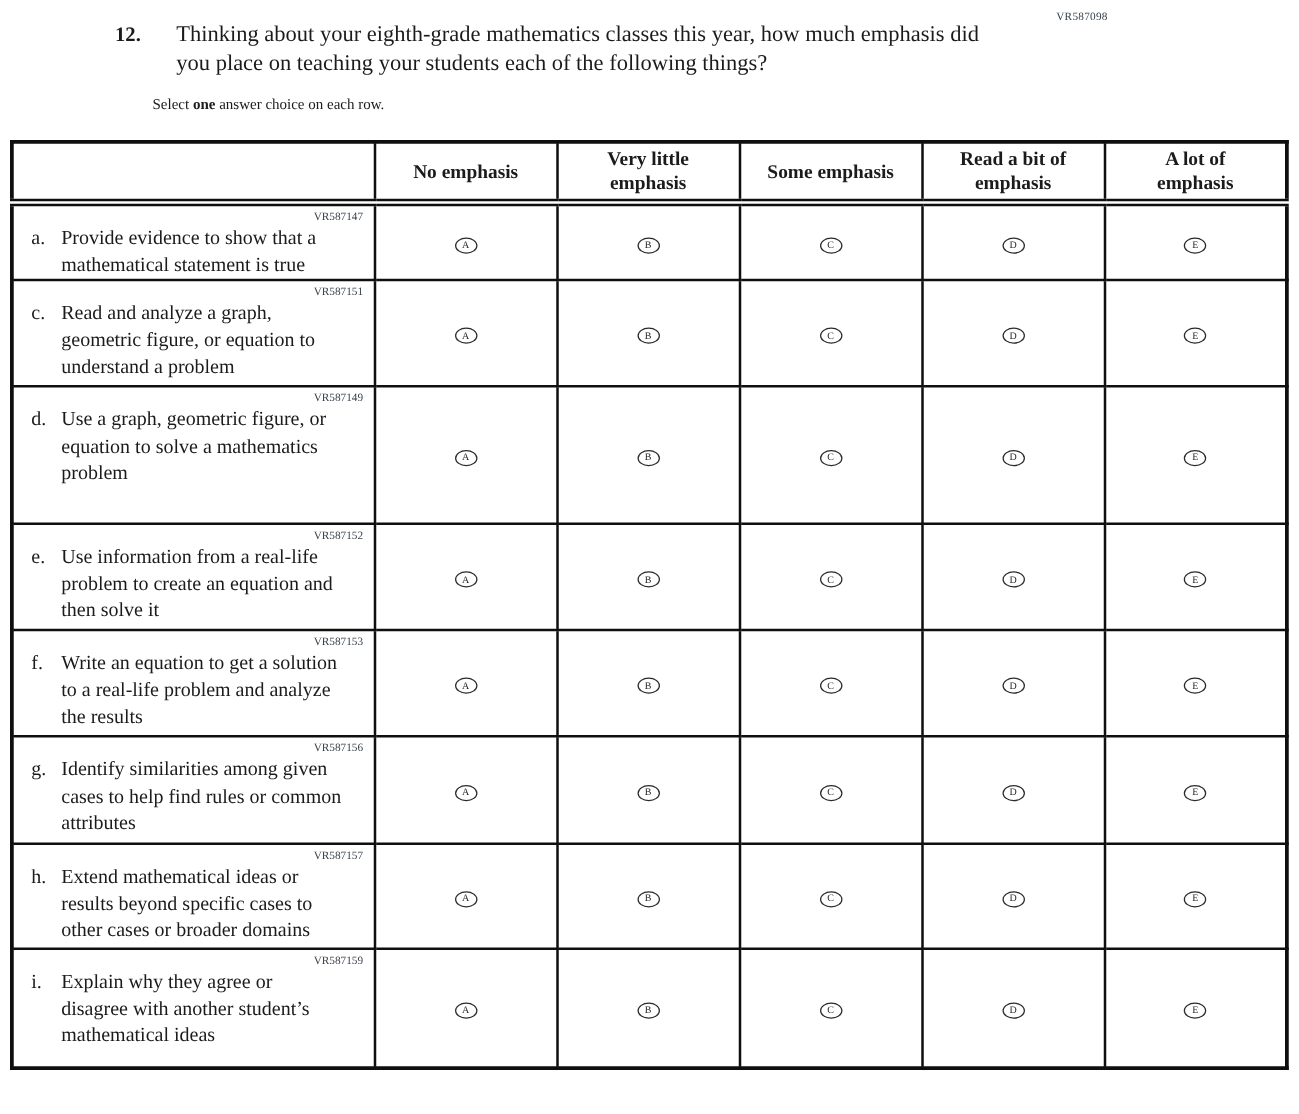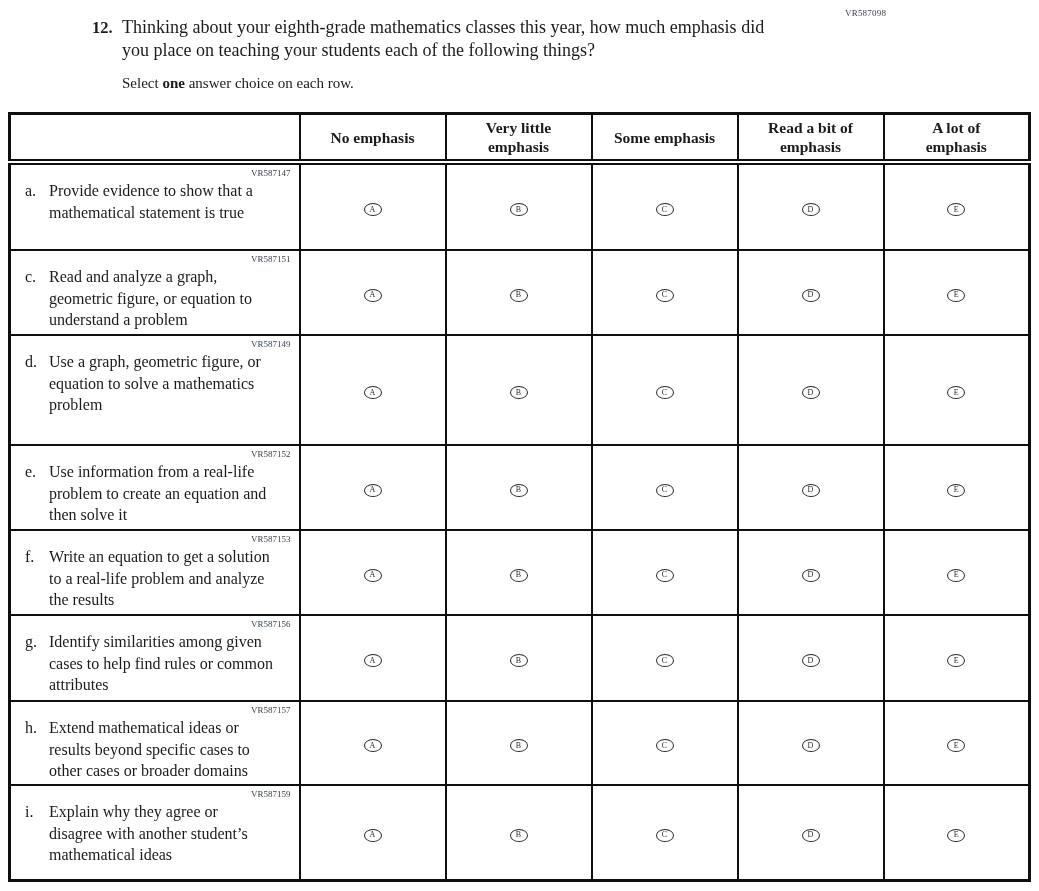--- a/index.html
+++ b/index.html
@@ -7,24 +7,24 @@
     position:relative; width:1039px; height:891px; overflow:hidden;
     background:#ffffff; color:#1b1b1b;
     font-family:"Liberation Serif","DejaVu Serif",serif;
     padding-left:36px;
   }
   .top-code {
     position:absolute; left:845px; top:8px;
     font-size:9px; letter-spacing:0.2px; color:#39424e;
   }
   .question { position:absolute; left:92px; top:16px; width:720px; }
-  .q-row { display:flex; }
+  .q-row { display:flex;gap:19px; }
   .q-num { flex:none; width:30px; font-weight:bold; font-size:16.5px; line-height:23px; }
   .q-text { width:672px; font-size:18px; line-height:23px; }
-  .instruction { margin:10px 0 0 30px; font-size:15px; line-height:22px; }
+  .instruction { margin:10px 0 0 30px; font-size:12px; line-height:22px; }
   .instruction .bold { font-weight:bold; }
 
   .grid-wrap { position:absolute; left:8px; top:112px; }
   table.answer-grid {
     border-collapse:collapse; table-layout:fixed; width:1023px;
     border:3px solid #0f0f0f;
   }
   .answer-grid th, .answer-grid td { border:2px solid #0f0f0f; padding:0; }
   .answer-grid thead th {
     border-bottom:6px double #0f0f0f;
@@ -92,21 +92,21 @@
             <div>emphasis</div>
           </th>
           <th>
             <div>A lot of</div>
             <div>emphasis</div>
           </th>
         </tr>
       </thead>
       <tbody>
 
-        <tr style="height:88px">
+        <tr style="height:62px">
           <td class="item-cell">
             <div class="vr-code">VR587147</div>
             <div class="item-line">
               <span class="item-label">a.</span>
               <span class="item-text">Provide evidence to show that a mathematical statement is true</span>
             </div>
           </td>
           <td class="opt-cell"><span class="bubble">A</span></td>
           <td class="opt-cell"><span class="bubble">B</span></td>
           <td class="opt-cell"><span class="bubble">C</span></td>

